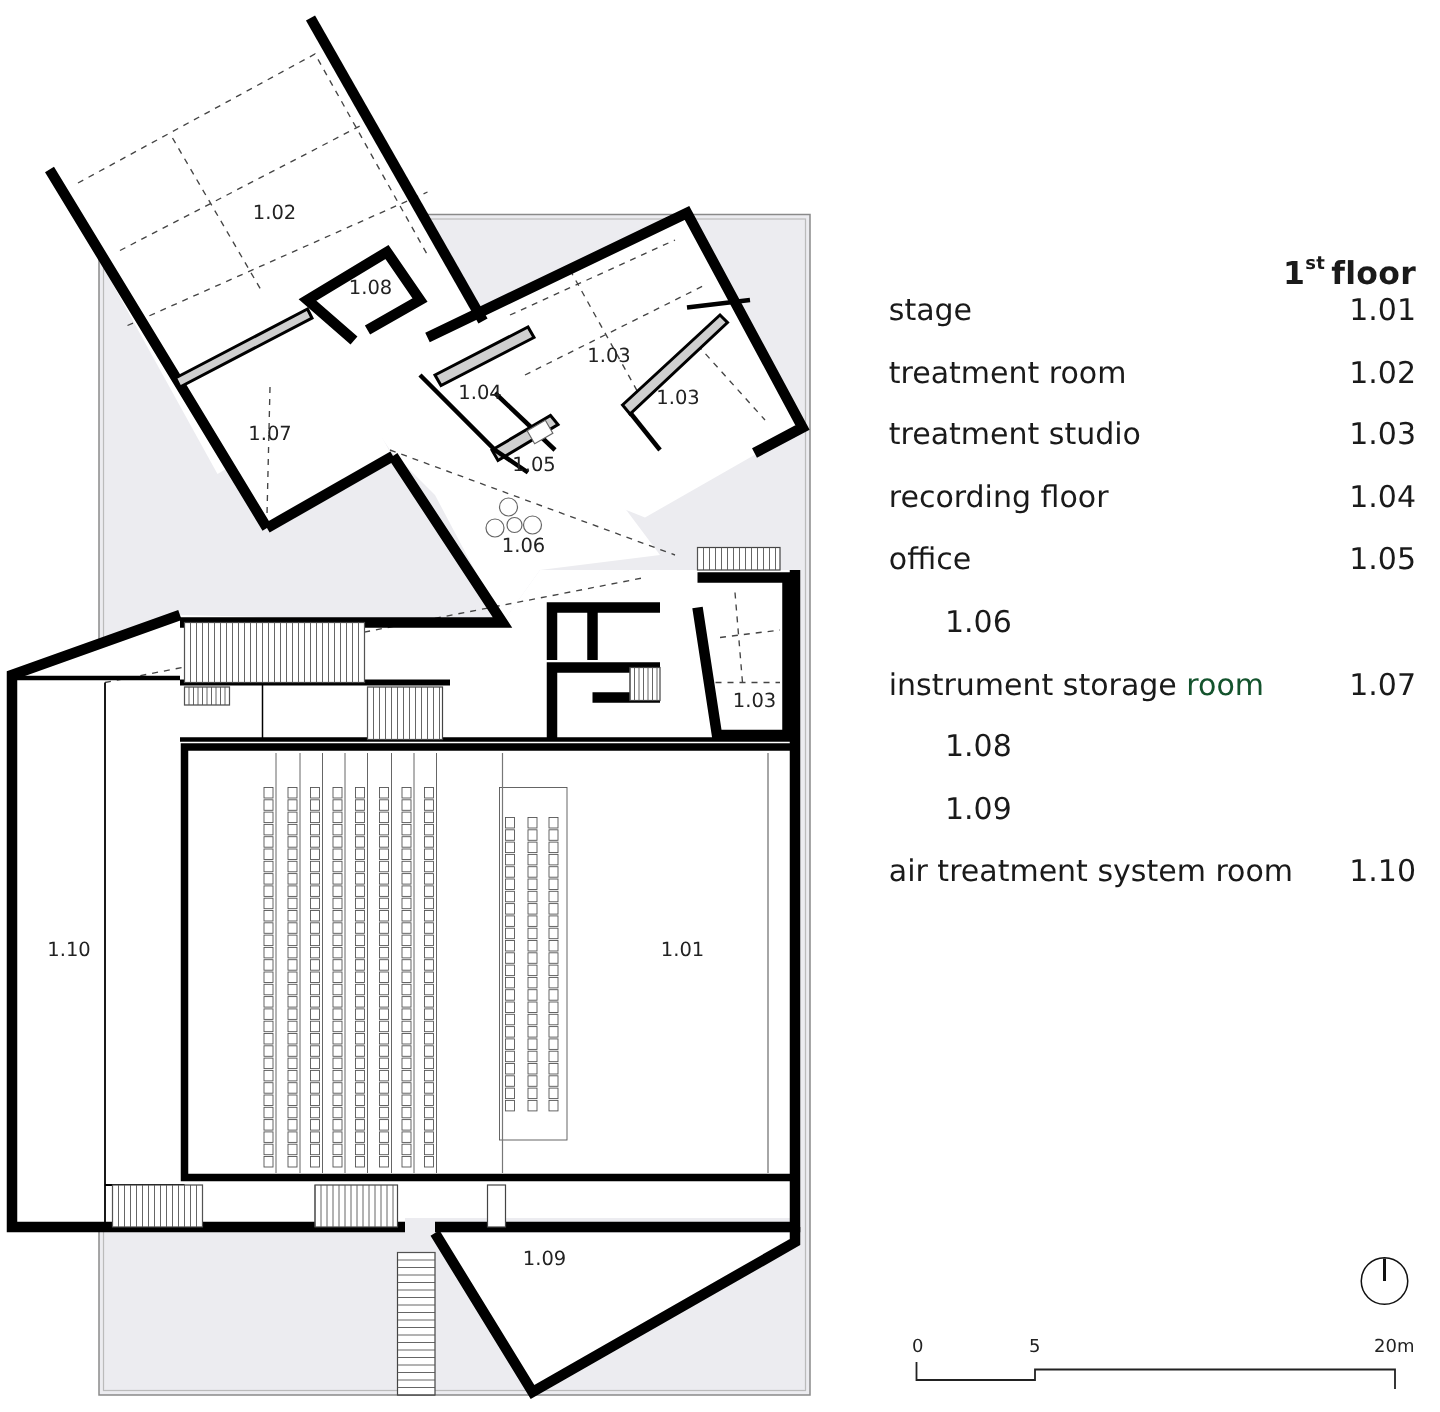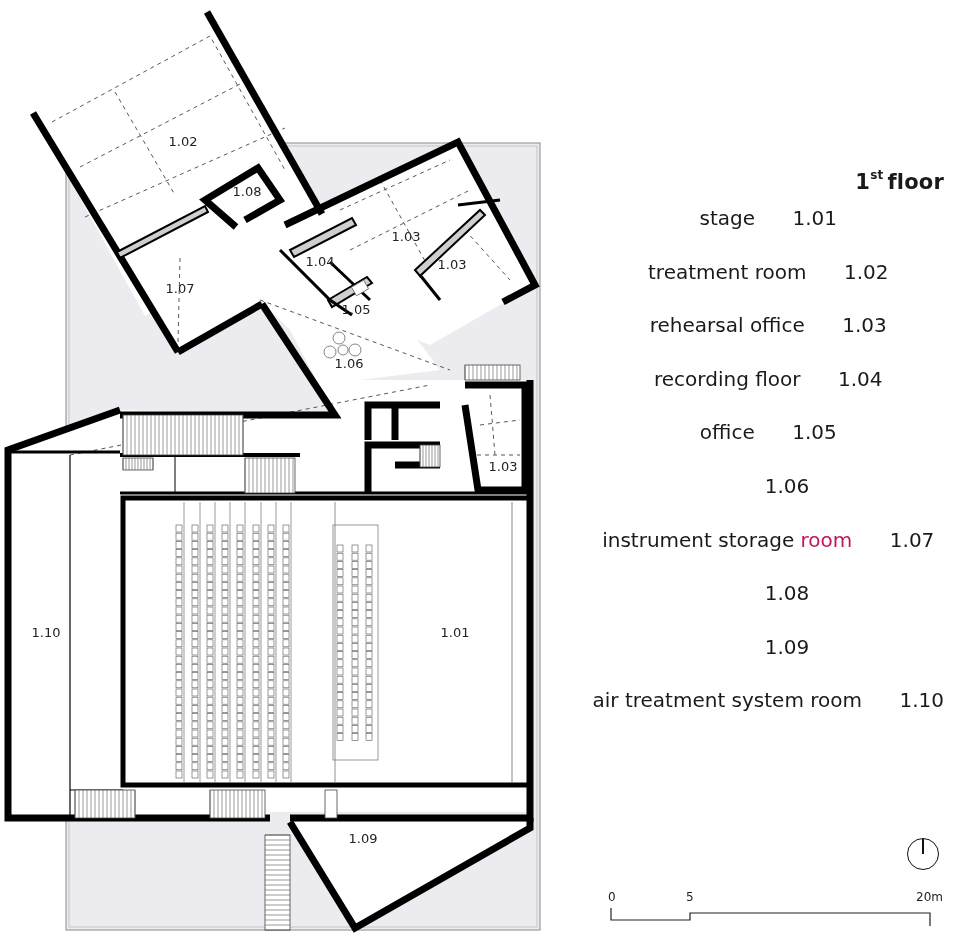--- a/index.html
+++ b/index.html
@@ -2,24 +2,24 @@
 <html><head>
 <meta charset="utf-8">
 <style>
   html,body{margin:0;padding:0;background:#ffffff;}
   body{width:960px;height:941px;position:relative;overflow:hidden;font-family:"DejaVu Sans","Liberation Sans",sans-serif;color:#1a1a1a;}
   #plan{position:absolute;left:0;top:0;width:960px;height:941px;}
   .room-label{font-family:"DejaVu Sans",sans-serif;font-size:13px;fill:#222;}
   .legend{position:absolute;right:16px;top:170px;text-align:right;}
   .legend-title{font-size:21px;font-weight:bold;letter-spacing:0.2px;}
   .legend-title sup{font-size:12px;position:relative;top:-2px;margin-right:4px;}
-  .legend-row{display:flex;justify-content:center;align-items:baseline;height:41.6px;font-size:20px;margin-top:12px;}
+  .legend-row{display:flex;justify-content:space-between;align-items:baseline;height:41.6px;font-size:20px;}
   .legend-name{text-align:right;}
   .legend-code{width:82px;text-align:right;}
-  .legend-name .muted{color:#be185d;}
+  .legend-name .muted{color:#14532d;}
   .scale{position:absolute;left:600px;top:890px;width:340px;height:40px;}
   .scale-label{position:absolute;top:0;font-size:12px;color:#222;}
   .north{position:absolute;left:907px;top:838px;width:32px;height:32px;border:1.5px solid #111;border-radius:50%;box-sizing:border-box;}
   .north-needle{position:absolute;left:14px;top:0;width:1.5px;height:15px;background:#111;}
 </style>
 </head>
 <body>
 
 <svg id="plan" viewBox="0 0 960 941" xmlns="http://www.w3.org/2000/svg">
 
@@ -614,21 +614,21 @@
   <div id="legend-rows">
       <div class="legend-row">
         <span class="legend-name">stage</span>
         <span class="legend-code">1.01</span>
       </div>
       <div class="legend-row">
         <span class="legend-name">treatment room</span>
         <span class="legend-code">1.02</span>
       </div>
       <div class="legend-row">
-        <span class="legend-name">rehearsal office</span>
+        <span class="legend-name">treatment studio</span>
         <span class="legend-code">1.03</span>
       </div>
       <div class="legend-row">
         <span class="legend-name">recording floor</span>
         <span class="legend-code">1.04</span>
       </div>
       <div class="legend-row">
         <span class="legend-name">office</span>
         <span class="legend-code">1.05</span>
       </div>

